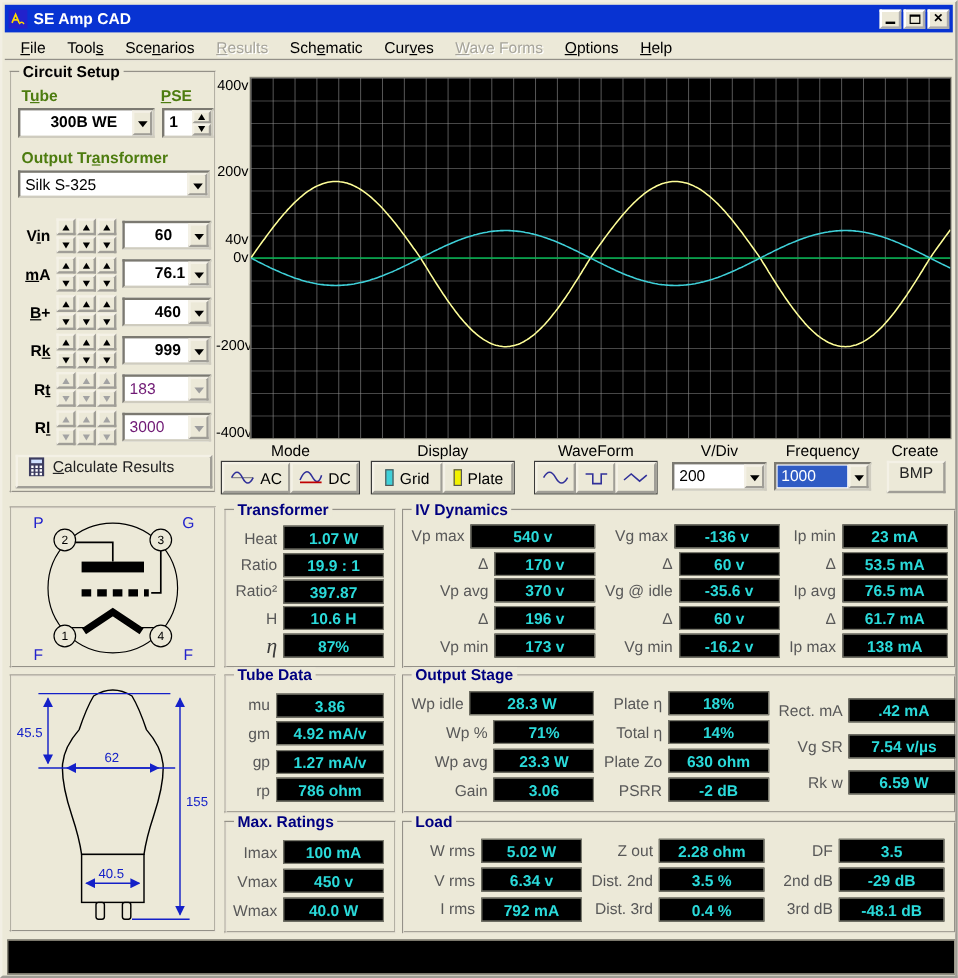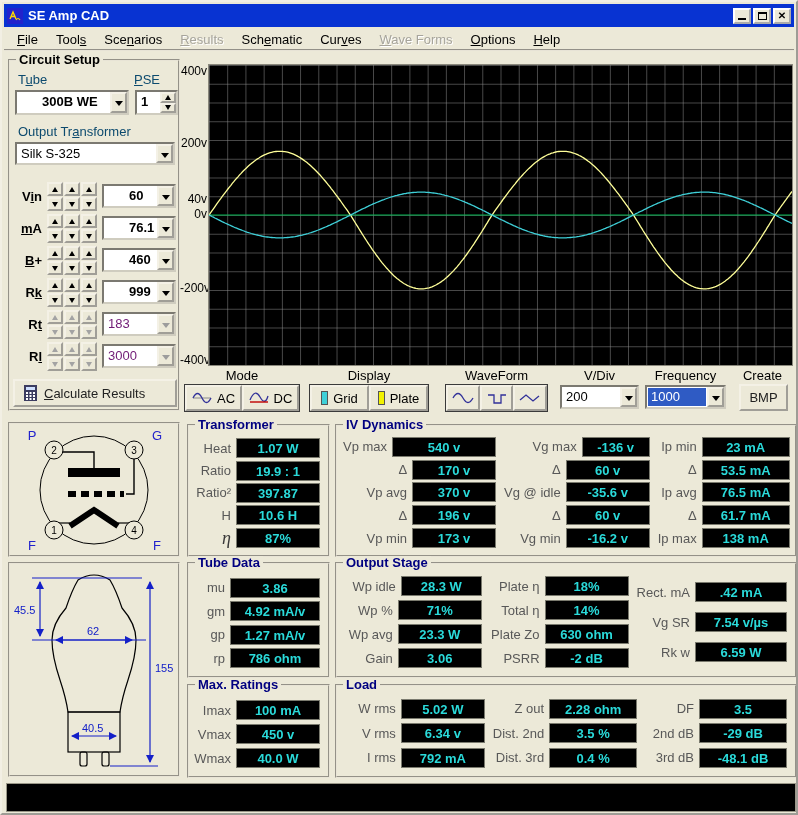--- a/index.html
+++ b/index.html
@@ -24,21 +24,21 @@
              border-bottom:2px groove #e7e3d6; }
   .mi { padding:3px 9px; color:#000; }
   .mi.dis { color:#a6a49b; text-shadow:1px 1px 0 #fff; }
 
   
   .grp { position:absolute; border:2px groove #e8e4d6; }
   .grp-title { position:absolute; top:-8px; left:6px; background:#ECE9D8; padding:0 3px;
                font-size:13px; font-weight:bold; color:#000080; line-height:13px; white-space:nowrap; }
   .grp-title.black { color:#000; }
 
-  .flabel { position:absolute; font-size:13px; font-weight:normal; color:#0c4a6e; white-space:nowrap; }
+  .flabel { position:absolute; font-size:13px; font-weight:bold; color:#4d7c0f; white-space:nowrap; }
 
   
   .combo { display:flex; background:#fff; border:2px inset #cfccbf; overflow:hidden; }
   .cval { flex:1; padding:2px 4px; font-size:13px; color:#000; white-space:nowrap; overflow:hidden; }
   .cval.b { font-weight:bold;padding-left:25px; }
   .cval.hl { background:#2f5bc4; color:#fff; margin:1px; padding:1px 3px; }
   .ddbtn { width:17px; background:#ECE9D8; border:2px outset #f4f1e6;
            display:flex; align-items:flex-start; justify-content:center; }
   .dda { width:0; height:0; border:4px solid transparent; border-top:5px solid #000; margin-top:7px; }
   .dis .cval { color:#701a75; font-weight:normal; }
@@ -58,21 +58,21 @@
   .plab { position:absolute; left:0; top:7px; width:30px; text-align:right;
           font-weight:bold; font-size:13px; }
   .pcombo { position:absolute; left:90px; top:2px; width:74px; height:24px; }
 
   .psebox { position:absolute; display:flex; background:#fff; border:2px inset #cfccbf; }
   .pseval { flex:1; font-size:13px; font-weight:bold; padding:2px 4px; }
   .psebtns { display:flex; flex-direction:column; width:16px; }
   .psebtns .spin { flex:1; }
 
   .pushbtn { position:absolute; background:#ECE9D8; border:2px outset #f4f1e6;
-             display:flex; align-items:center; justify-content:center; gap:7px;
+             display:flex; align-items:flex-start; justify-content:center; gap:7px;
              font-size:13px; color:#222; }
   .pushbtn.lft { justify-content:flex-start; padding-left:9px; }
 
   
   .ylab { position:absolute; width:27px; text-align:right; font-size:12px; color:#000; left:178px; }
   .chart { position:absolute; left:207px; top:63px; width:583px; height:300px;
            background:#000; box-shadow:0 0 0 1px #8a887c; }
 
   
   .ctl-label { position:absolute; top:366px; font-size:13px; color:#000; text-align:center; }
@@ -557,21 +557,21 @@
             <span class="rval" style="width:84px;">196 v</span>
           </div>
         <div class="rrow">
             <span class="rlabel">Vp min</span>
             <span class="rval" style="width:84px;">173 v</span>
           </div>
       </div>
       <div class="col">
         <div class="rrow">
             <span class="rlabel">Vg max</span>
-            <span class="rval" style="width:68px;">-136 v</span>
+            <span class="rval" style="width:88px;">-136 v</span>
           </div>
         <div class="rrow">
             <span class="rlabel">Δ</span>
             <span class="rval" style="width:84px;">60 v</span>
           </div>
         <div class="rrow">
             <span class="rlabel">Vg @ idle</span>
             <span class="rval" style="width:84px;">-35.6 v</span>
           </div>
         <div class="rrow">
@@ -629,21 +629,21 @@
         </div>
     </div>
   </div>
 
   <div class="grp" style="left:333px;top:560px;width:462px;height:116px;">
     <span class="grp-title">Output Stage</span>
     <div class="cols">
       <div class="col">
         <div class="rrow">
             <span class="rlabel">Wp idle</span>
-            <span class="rval" style="width:81px;">28.3 W</span>
+            <span class="rval" style="width:104px;">28.3 W</span>
           </div>
         <div class="rrow">
             <span class="rlabel">Wp %</span>
             <span class="rval" style="width:84px;">71%</span>
           </div>
         <div class="rrow">
             <span class="rlabel">Wp avg</span>
             <span class="rval" style="width:84px;">23.3 W</span>
           </div>
         <div class="rrow">

